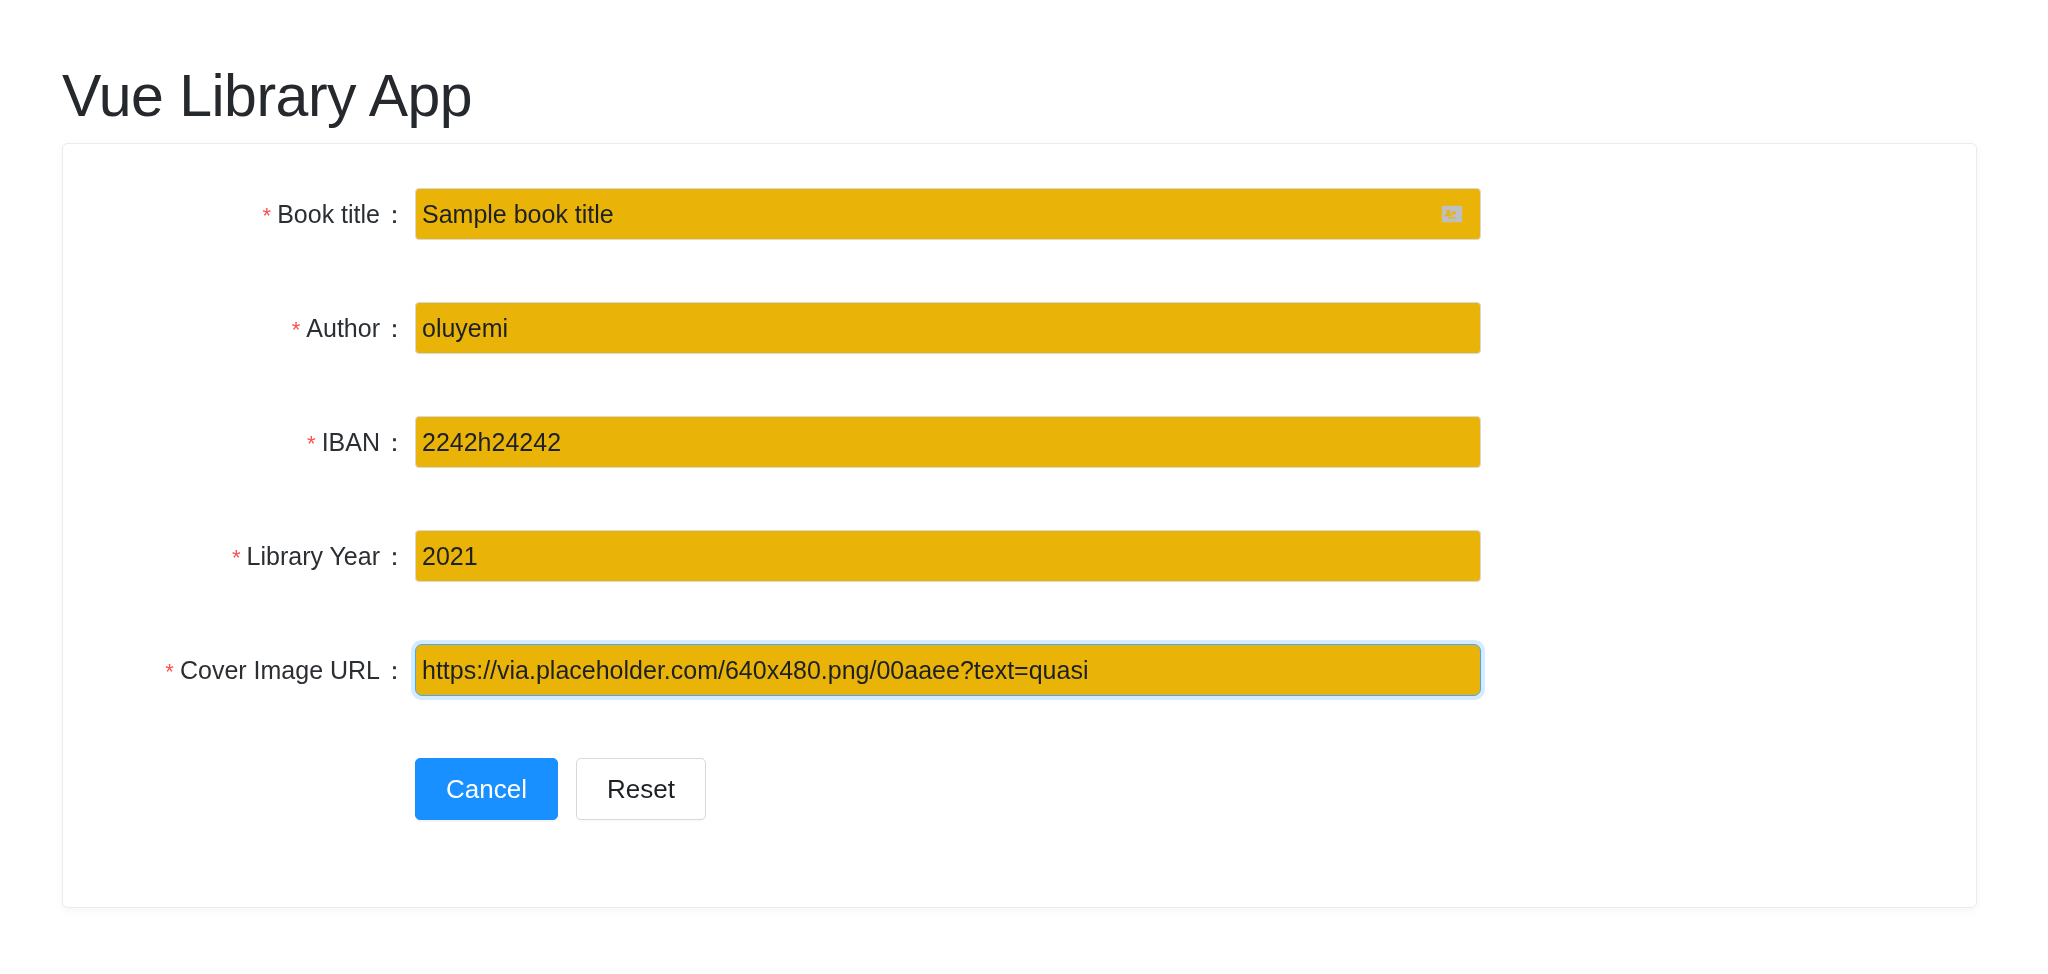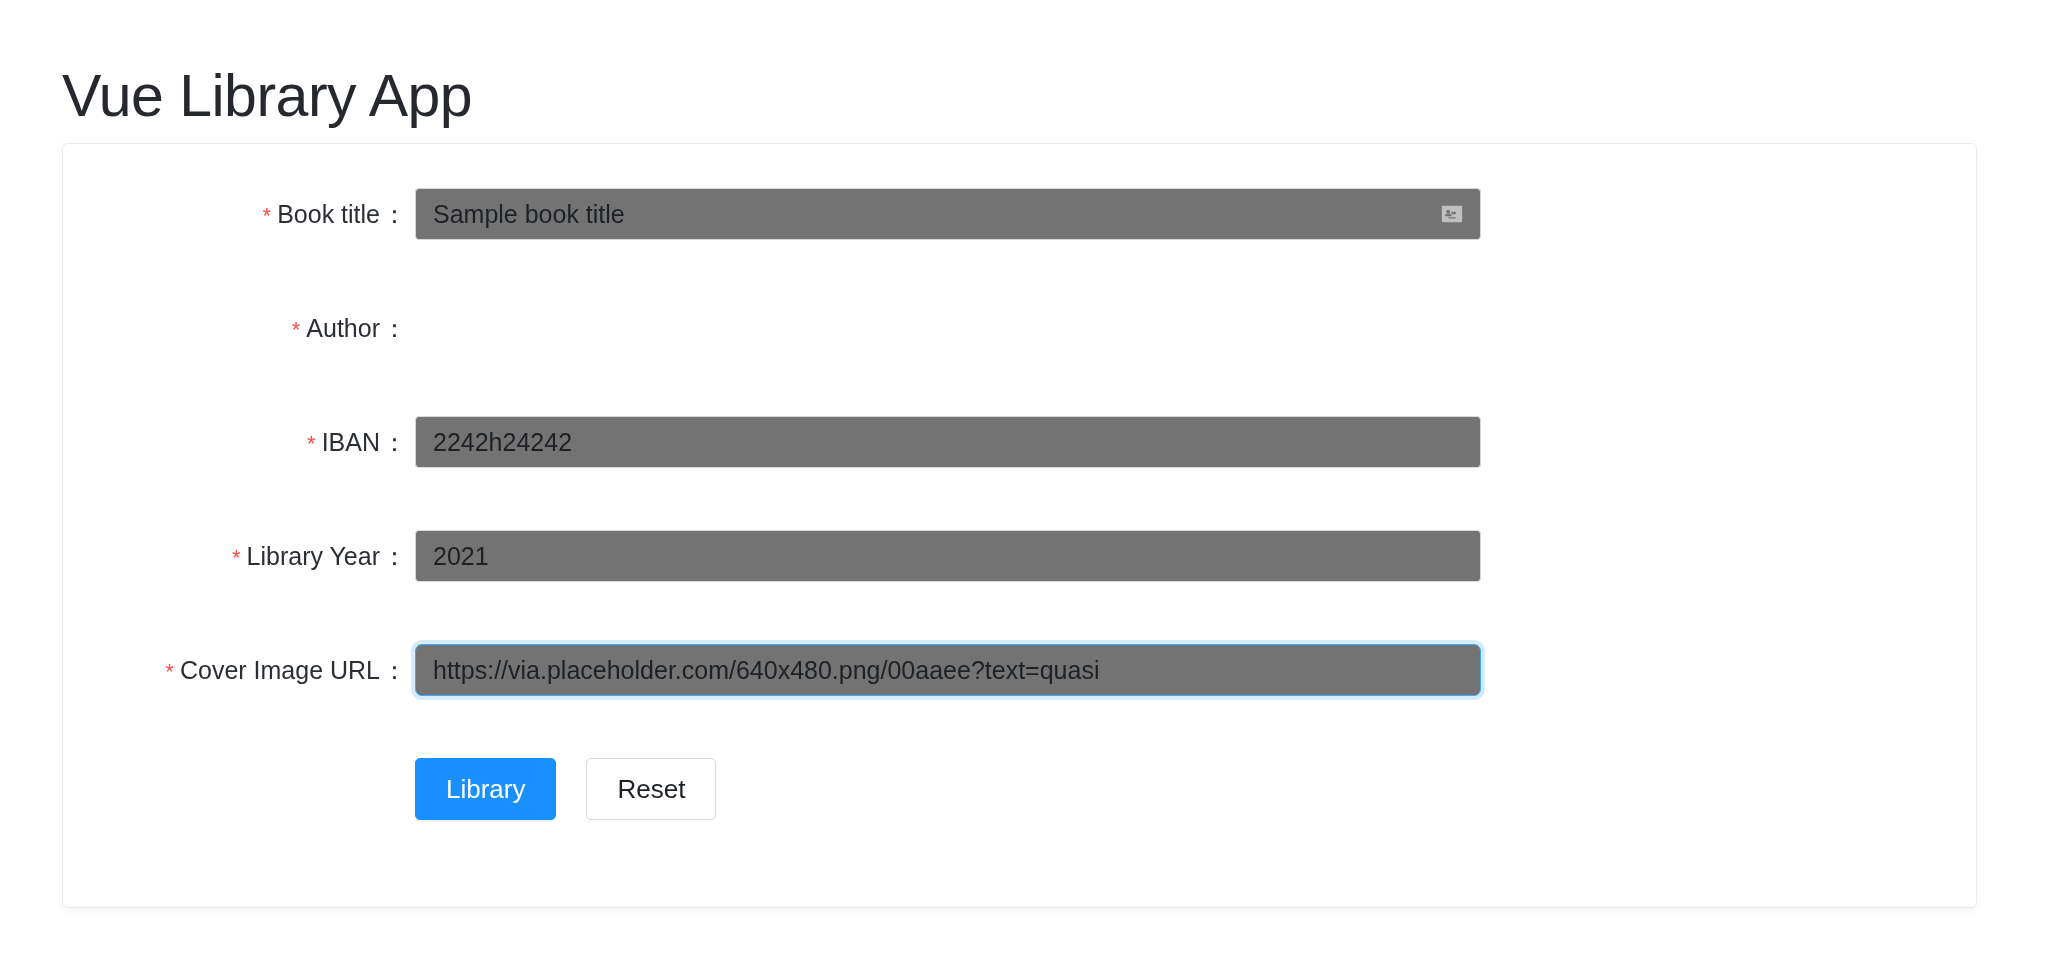--- a/index.html
+++ b/index.html
@@ -96,25 +96,25 @@
     width: 1066px;
     height: 52px;
   }
 
   .text-input {
     box-sizing: border-box;
     width: 100%;
     height: 52px;
     border: 1px solid #d9d9d9;
     border-radius: 4px;
-    background: #737373;
+    background: #eab308;
     font-family: "Liberation Sans", sans-serif;
     font-size: 25px;
     color: #1d2125;
-    padding: 0 17px;
+    padding: 0 6px;
     outline: none;
     display: block;
   }
   .text-input::placeholder { color: #bfbfbf; }
 
   .field-control.has-suffix .text-input { padding-right: 58px; }
 
   .input-focused .text-input {
     border-color: #40a9ff;
     box-shadow: 0 0 0 4px rgba(24,144,255,0.18);
@@ -163,21 +163,20 @@
     background: #1890ff;
     border-color: #1890ff;
     color: #ffffff;
     box-shadow: 0 2px 0 rgba(0,0,0,0.045);
   }
   .btn-default {
     background: #ffffff;
     border-color: #d9d9d9;
     color: #1d2125;
     box-shadow: 0 2px 0 rgba(0,0,0,0.015);
-    margin-left: 12px;
   }
   .btn-danger {
     background: #ffffff;
     border-color: #ff4d4f;
     color: #ff4d4f;
   }
 </style>
 </head>
 <body>
 
@@ -202,20 +201,23 @@
         </span>
       </div>
     </div>
 
     <div class="form-row r1">
       <div class="field-label">
         <span class="req-star">*</span>
         <span>Author</span>
         <span class="label-colon">：</span>
       </div>
+      <div class="field-control">
+        <input class="text-input" type="text" value="oluyemi" style="">
+      </div>
     </div>
 
     <div class="form-row r2">
       <div class="field-label">
         <span class="req-star">*</span>
         <span>IBAN</span>
         <span class="label-colon">：</span>
       </div>
       <div class="field-control">
         <input class="text-input" type="text" value="2242h24242" style="">
@@ -238,18 +240,18 @@
         <span class="req-star">*</span>
         <span>Cover Image URL</span>
         <span class="label-colon">：</span>
       </div>
       <div class="field-control input-focused">
         <input class="text-input" type="text" value="https://via.placeholder.com/640x480.png/00aaee?text=quasi" style="">
       </div>
     </div>
 
     <div class="button-row">
-      <button class="btn btn-primary">Library</button>
+      <button class="btn btn-primary">Cancel</button>
       <button class="btn btn-default">Reset</button>
     </div>
 
   </div>
 </div>
 
 </body></html>

